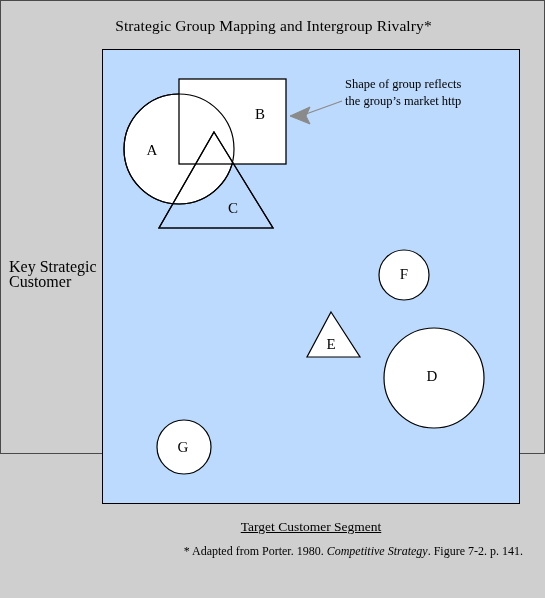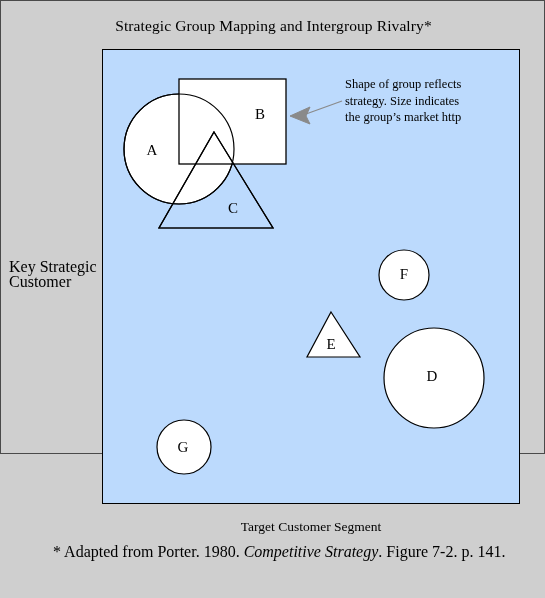--- a/index.html
+++ b/index.html
@@ -72,38 +72,39 @@
     line-height: 15px;
     text-align: left;
   }
   #x-axis-label {
     position: absolute;
     left: 101px;
     top: 518px;
     width: 418px;
     text-align: center;
     font-size: 13.5px;
+    text-decoration: underline;
   }
   #annotation {
     position: absolute;
     left: 344px;
     top: 75px;
     width: 180px;
     font-size: 12.5px;
     line-height: 16.5px;
     text-align: left;
   }
   #footnote {
     position: absolute;
     left: 52px;
     top: 542px;
     width: 470px;
-    font-size: 16px;
+    font-size: 12px;
     line-height: 17px;
-    text-align: left;
+    text-align: right;
   }
   #footnote .ital {
     font-style: italic;
   }
   .fn-line {
     display: block;
   }
 </style>
 </head>
 <body>
@@ -142,21 +143,20 @@
   <div class="grp-label" style="left:151px; top:149px;">A</div>
   <div class="grp-label" style="left:259px; top:113px;">B</div>
   <div class="grp-label" style="left:232px; top:207px;">C</div>
   <div class="grp-label" style="left:431px; top:375px;">D</div>
   <div class="grp-label" style="left:330px; top:343px;">E</div>
   <div class="grp-label" style="left:403px; top:273px;">F</div>
   <div class="grp-label" style="left:182px; top:446px;">G</div>
 
   <div id="annotation">
     <div>Shape of group reflects</div>
-    <div>strategy. Size indicates</div>
     <div>the group’s market http</div>
   </div>
 
   <div id="y-axis-label">
     <div>Key Strategic</div>
     <div>Customer</div>
   </div>
 
   <div id="x-axis-label">Target Customer Segment</div>
 

